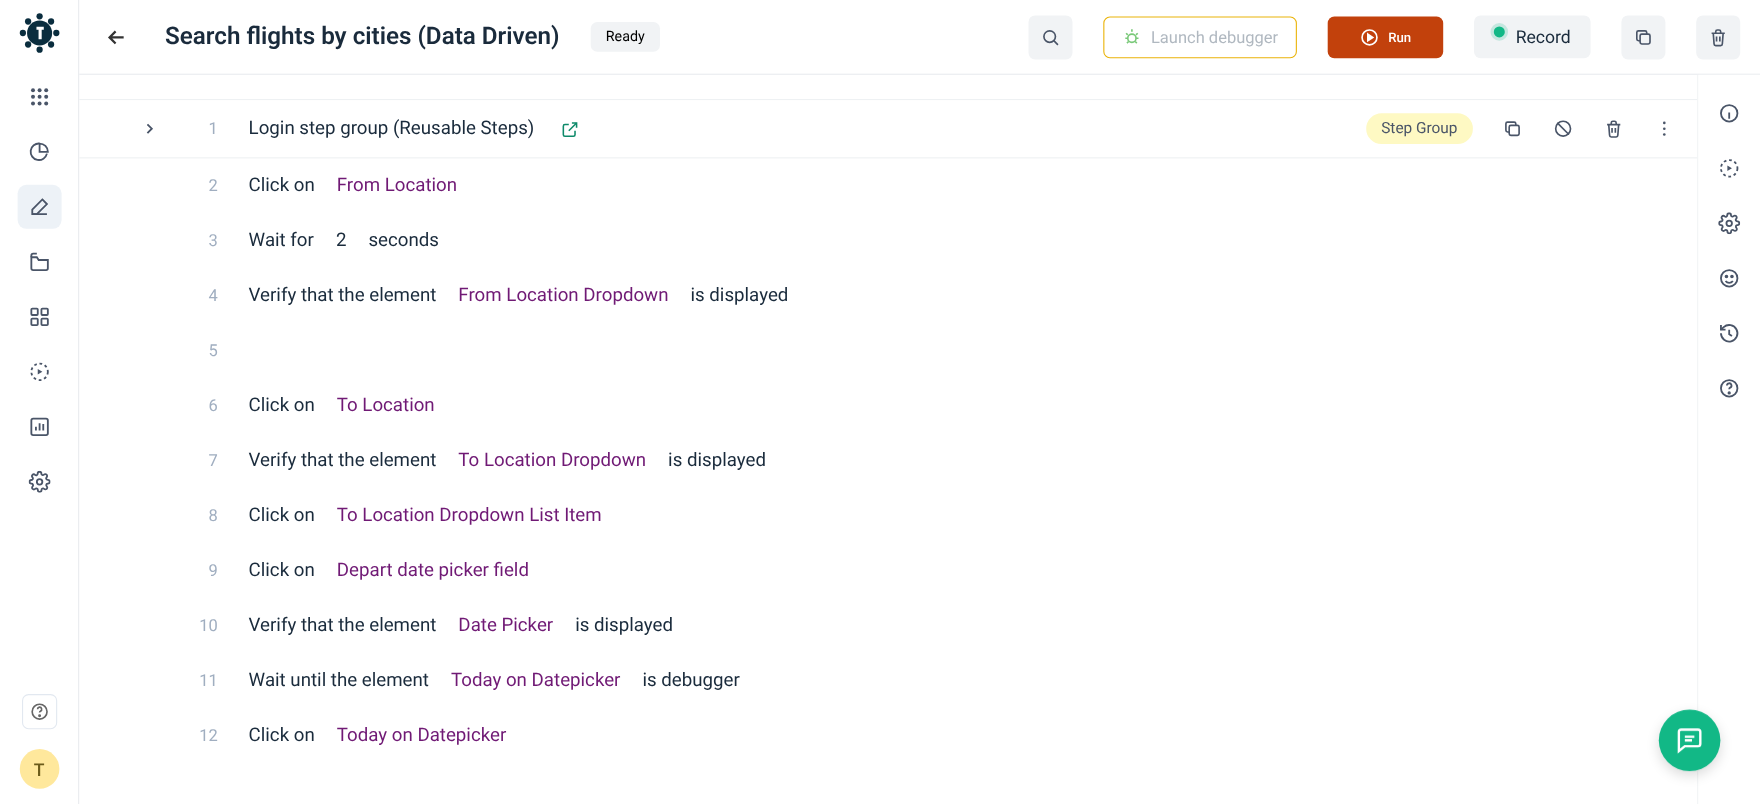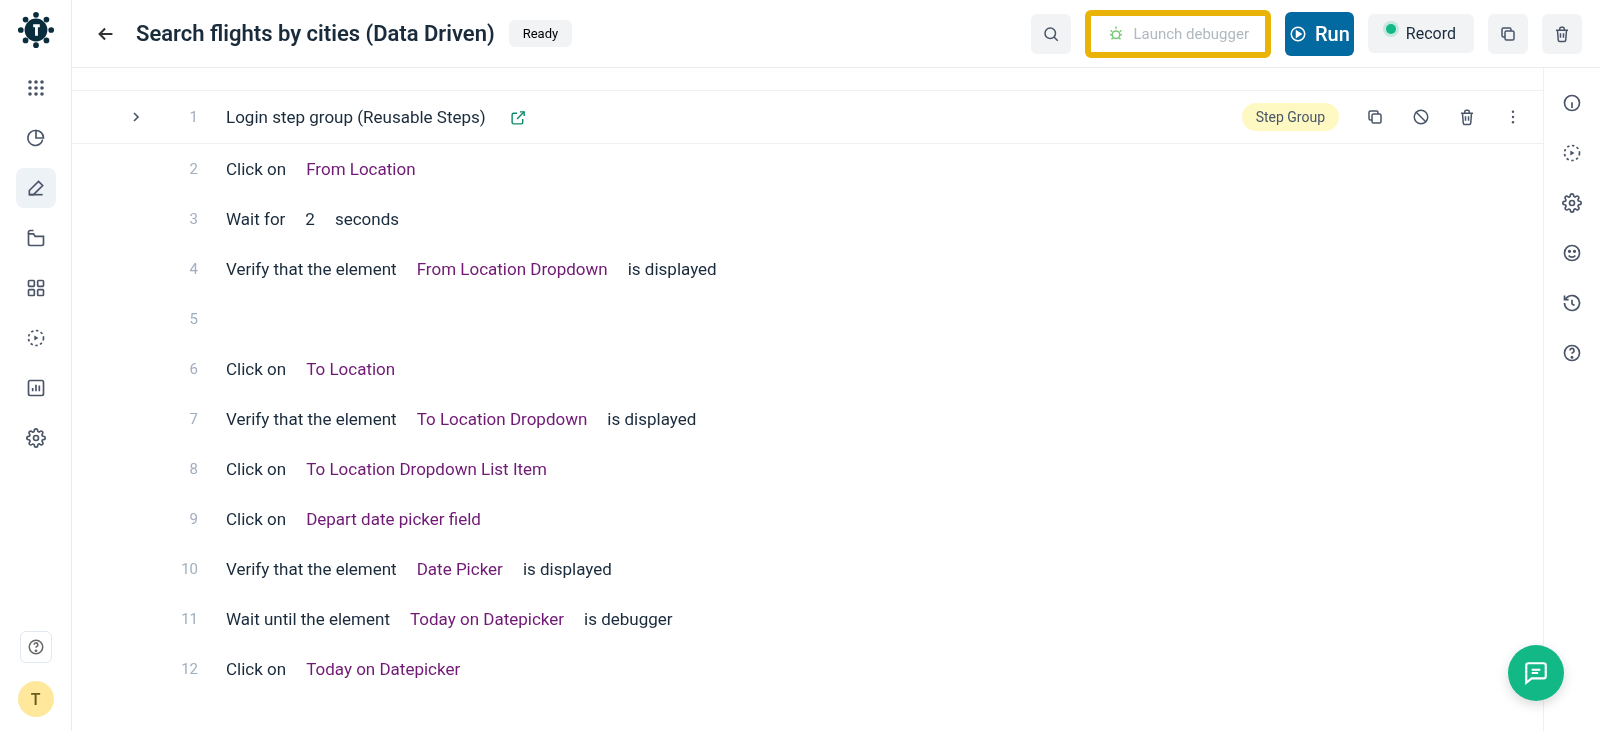--- a/index.html
+++ b/index.html
@@ -7,30 +7,30 @@
   .app { display:flex; height:731px; }
   .side { width:72px; border-right:1px solid #e9ecef; display:flex; flex-direction:column; align-items:center; padding-top:10px; position:relative; }
   .logo-wrap { width:40px; height:40px; margin-bottom:18px; display:flex; align-items:center; justify-content:center; }
   .nav-items { display:flex; flex-direction:column; gap:10px; align-items:center; }
   .nav-item { width:40px; height:40px; border-radius:8px; display:flex; align-items:center; justify-content:center; cursor:pointer; color:#4a5568; }
   .nav-item.active { background:#edf2f7; }
   .side-bottom { position:absolute; bottom:14px; display:flex; flex-direction:column; align-items:center; gap:18px; }
   .help-btn { width:32px; height:32px; border:1px solid #e2e8f0; border-radius:6px; display:flex; align-items:center; justify-content:center; cursor:pointer; color:#666; }
   .avatar { width:36px; height:36px; border-radius:50%; background:#ffe89c; color:#6b5b1a; display:flex; align-items:center; justify-content:center; font-weight:500; font-size:16px; }
   .main { flex:1; display:flex; flex-direction:column; min-width:0; }
-  .topbar { height:68px; border-bottom:1px solid #e9ecef; display:flex; align-items:center; padding:0 18px; gap:14px; }
+  .topbar { height:68px; border-bottom:1px solid #e9ecef; display:flex; align-items:center; padding:0 18px; gap:28px; }
   .back-btn { width:32px; height:32px; display:flex; align-items:center; justify-content:center; cursor:pointer; color:#333; }
   .title { font-size:22px; font-weight:600; color:#1a2b3c; }
   .status-badge { background:#f1f3f5; color:#000000; padding:6px 14px; border-radius:6px; font-size:13px; }
   .topbar-spacer { flex:1; }
   .icon-btn { width:40px; height:40px; border-radius:6px; display:flex; align-items:center; justify-content:center; cursor:pointer; color:#4a5568; }
   .icon-btn.filled { background:#f1f3f5; }
-  .launch-btn { display:flex; align-items:center; gap:8px; border:6px solid #eab308; border-radius:6px; padding:9px 16px; cursor:pointer; background:#fff; color:#b0b8c0; font-size:15px; }
+  .launch-btn { display:flex; align-items:center; gap:8px; border:1px solid #eab308; border-radius:6px; padding:9px 16px; cursor:pointer; background:#fff; color:#b0b8c0; font-size:15px; }
   .bug-icon { color:#7ac979; }
-  .run-btn { background:#0369a1; color:#fff; padding:10px 4px; border-radius:6px; display:flex; align-items:center; gap:8px; font-size:20px; font-weight:500; cursor:pointer; }
+  .run-btn { background:#c2410c; color:#fff; padding:10px 29px; border-radius:6px; display:flex; align-items:center; gap:8px; font-size:12px; font-weight:500; cursor:pointer; }
   .record-btn { background:#f1f3f5; color:#1a2b3c; padding:10px 18px; border-radius:6px; display:flex; align-items:flex-start; gap:10px; font-size:16px; cursor:pointer; }
   .record-dot { width:10px; height:10px; border-radius:50%; background:#12b886; box-shadow:0 0 0 3px rgba(18,184,134,0.2); }
   .content-wrap { flex:1; display:flex; min-height:0; }
   .steps-panel { flex:1; overflow-y:auto; padding-top:22px; border-right:1px solid #eef1f3; }
   .step-row { display:flex; align-items:center; min-height:50px; padding:0 20px 0 0; }
   .step-row.group-row { border-top:1px solid #eef1f3; border-bottom:1px solid #eef1f3; min-height:54px; }
   .expand-col { width:90px; display:flex; justify-content:flex-end; padding-right:14px; }
   .chevron-btn { width:24px; height:24px; display:flex; align-items:center; justify-content:center; cursor:pointer; color:#4a5568; }
   .num-col { width:46px; text-align:right; color:#a0aec0; font-size:15px; padding-right:10px; }
   .step-text { padding-left:18px; font-size:17px; color:#1a2b3c; display:flex; align-items:center; gap:20px; flex:1; flex-wrap:wrap; }

